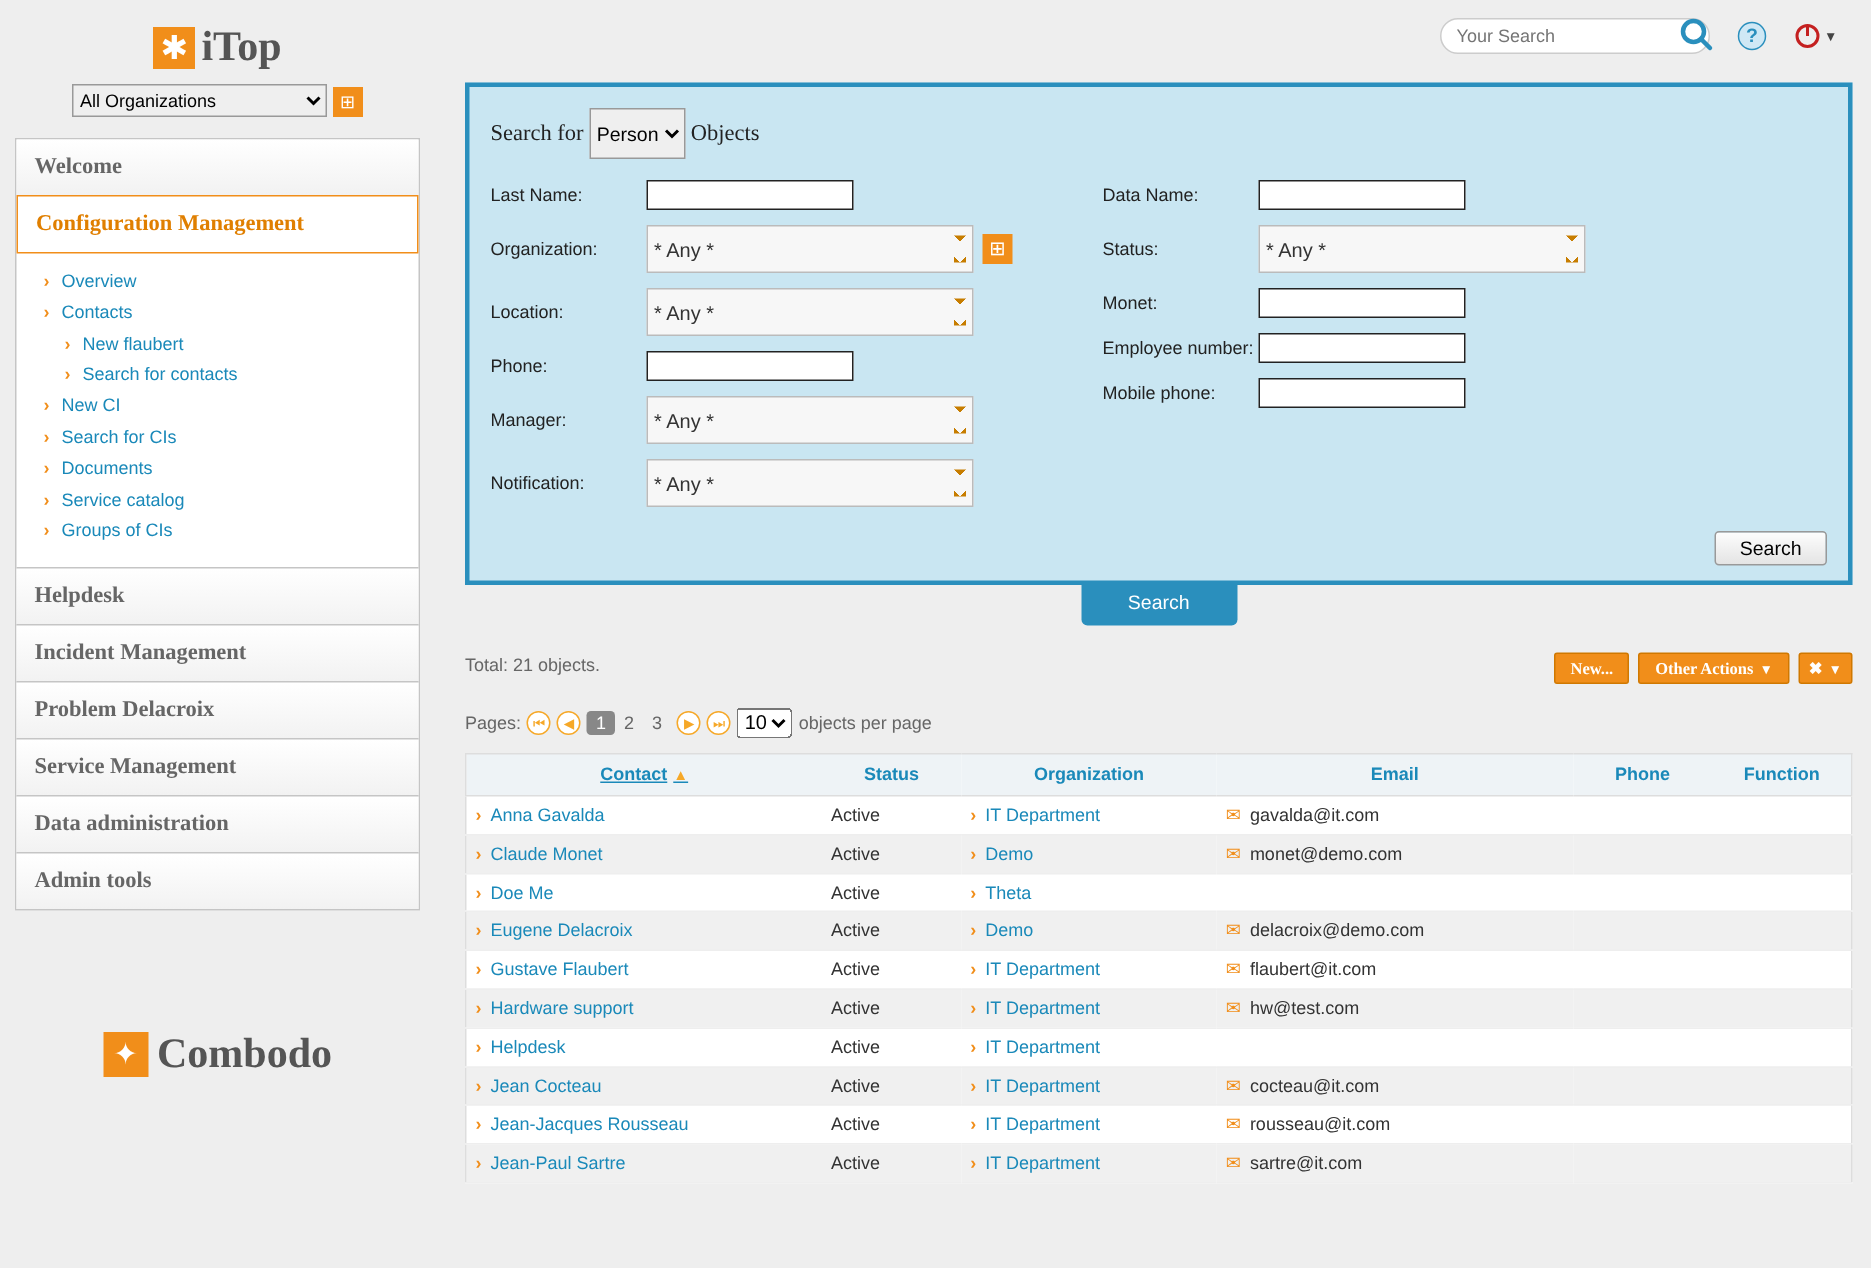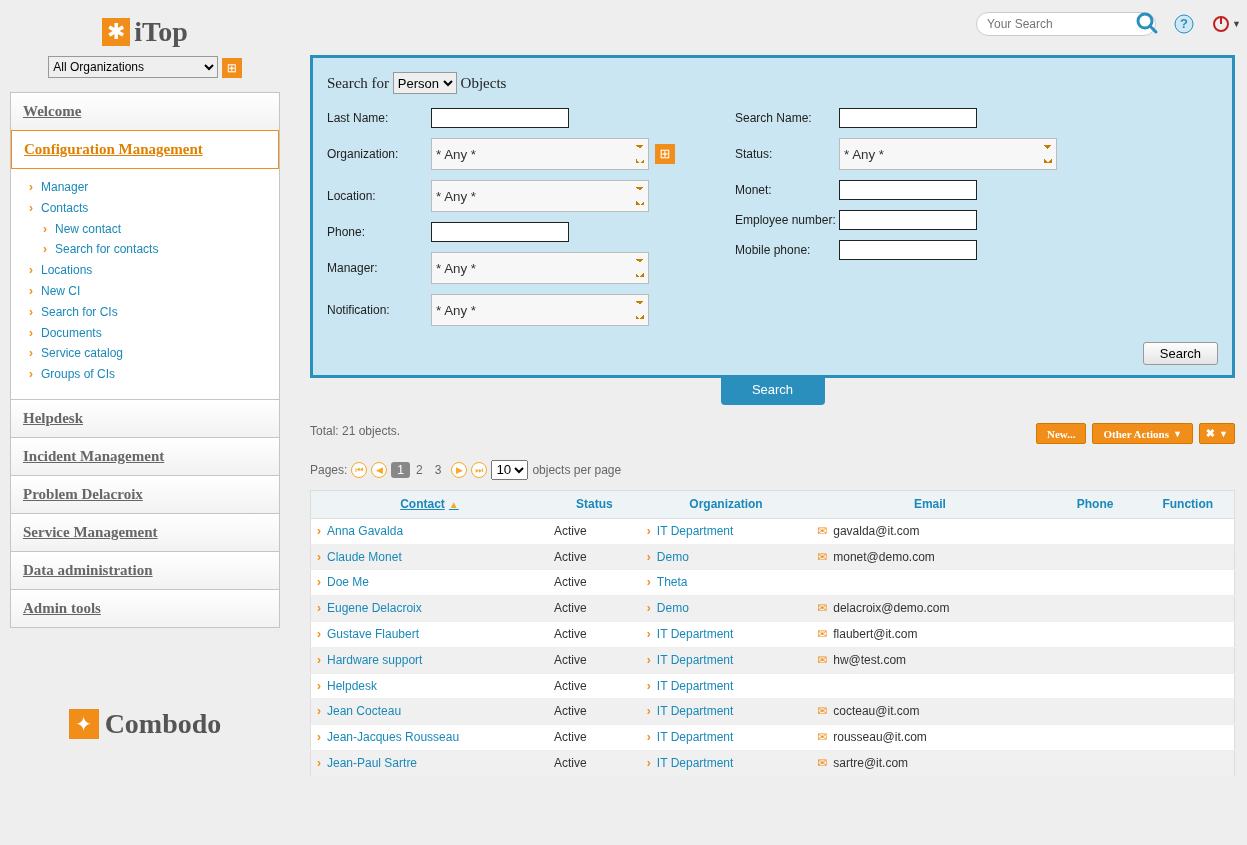--- a/index.html
+++ b/index.html
@@ -5,60 +5,60 @@
   :root {
     --orange:#f18e1a; --orange-dark:#e07f00; --link:#1a89b9;
     --panel-blue:#c9e6f2; --panel-border:#2a8fbd; --gray-text:#555;
     --row-alt:#f0f0f0; --border:#c5c5c5; --accent-yellow:#f6a828;
   }
   * { box-sizing:border-box; }
   body { margin:0; font:12px/1.4 "Trebuchet MS",Verdana,Arial,sans-serif; color:#333; background:#eee; }
   a { color:var(--link); text-decoration:none; }
 
   
-  #topbar { position:absolute; top:12px; right:6px; display:flex; align-items:center; gap:18px; }
+  #topbar { position:absolute; top:12px; right:22px; display:flex; align-items:center; gap:18px; }
   #topbar .searchwrap { position:relative; }
   #topbar input[type=text] { width:180px; height:24px; border:1px solid #ccc; border-radius:12px; padding:2px 28px 2px 10px; font-size:12px; }
   #topbar .magnifier { position:absolute; right:-4px; top:-2px; }
   #topbar .help, #topbar .power { display:inline-flex; align-items:center; cursor:pointer; }
 
   #left { position:absolute; top:0; left:0; width:290px; padding:18px 10px 10px 10px; }
   #main { margin-left:310px; padding:55px 12px 20px 0; }
 
   .logo { text-align:center; margin-bottom:10px; }
   .logo .brandtxt { font:bold 28px/1 "Trebuchet MS"; color:#555; vertical-align:middle; }
   .logo .sq { display:inline-block; width:28px; height:28px; background:var(--orange); vertical-align:middle; margin-right:4px; position:relative; }
   .logo .sq::before { content:"✱"; color:#fff; font-size:22px; position:absolute; inset:0; text-align:center; line-height:28px; }
 
   .orgselect { text-align:center; margin-bottom:14px; }
   .orgselect select { width:170px; height:22px; border:1px solid #999; font-size:12px; }
   .orgselect .go { display:inline-block; width:20px; height:20px; background:var(--orange); color:#fff; text-align:center; line-height:20px; font-size:12px; vertical-align:middle; cursor:pointer; }
 
   
   .accordion { border:1px solid var(--border); background:#fff; }
   .acc-head { padding:10px 12px; font:bold 15px "Trebuchet MS"; color:#666; border-top:1px solid var(--border); cursor:pointer;
-              background:linear-gradient(#fff,#f2f2f2);text-decoration:underline; }
+              background:linear-gradient(#fff,#f2f2f2); }
   .acc-head:first-child { border-top:none; }
   .acc-head.active { color:var(--orange-dark); border:1px solid var(--orange); background:#fff; }
   .acc-body { padding:8px 6px 14px 18px; display:none; }
   .acc-body.open { display:block; }
   .acc-body ul { list-style:none; margin:0; padding:0; }
   .acc-body li { padding:2px 0 2px 12px; position:relative; font-size:12px; }
   .acc-body li::before { content:"›"; position:absolute; left:0; top:2px; color:var(--orange); font-weight:bold; }
   .acc-body li.sub { margin-left:14px; }
 
   .combodo { margin-top:80px; text-align:center; }
   .combodo .sq2 { display:inline-block; width:30px; height:30px; background:var(--orange); vertical-align:middle; margin-right:6px; position:relative; }
   .combodo .sq2::before { content:"✦"; color:#fff; font-size:20px; position:absolute; inset:0; line-height:30px; text-align:center; }
   .combodo .txt { font:bold 28px "Trebuchet MS"; color:#555; vertical-align:middle; }
 
   
   .searchpanel { border:3px solid var(--panel-border); background:var(--panel-blue); padding:14px 14px 10px 14px; position:relative; }
   .searchpanel h2 { margin:0 0 14px 0; font:normal 15px "Trebuchet MS"; color:#222; }
-  .searchpanel h2 select { font-size:13px; height:22px; border:1px solid #999; }
+  .searchpanel h2 select { font-size:13px; height:34px; border:1px solid #999; }
   .searchgrid { display:flex; gap:60px; }
   .searchcol { flex:0 0 auto; }
   .searchrow { display:flex; align-items:center; margin-bottom:10px; }
   .searchrow label { width:104px; color:#222; }
   .searchrow input[type=text] { width:138px; height:20px; border:1px solid #222; background:#fff; }
   .searchrow select { width:218px; height:32px; border:1px solid #bbb; background:#f7f7f7; color:#333; padding-left:4px;
                       appearance:none; -webkit-appearance:none;
                       background-image:linear-gradient(45deg,transparent 50%,#c77d00 50%),linear-gradient(135deg,#c77d00 50%,transparent 50%),
                                        linear-gradient(225deg,transparent 50%,#c77d00 50%),linear-gradient(315deg,#c77d00 50%,transparent 50%);
                       background-position:right 8px top 6px,right 4px top 6px,right 8px bottom 6px,right 4px bottom 6px;
@@ -134,25 +134,24 @@
   <div class="orgselect">
     <select><option>All Organizations</option></select>
     <span class="go">⊞</span>
   </div>
 
   <div class="accordion" id="accordion">
       <div class="acc-head">Welcome</div>
       <div class="acc-head active">Configuration Management</div>
       <div class="acc-body open">
         <ul>
-          <li><a href="#">Manager</a></li>
+          <li><a href="#">Overview</a></li>
           <li><a href="#">Contacts</a></li>
-          <li class="sub"><a href="#">New contact</a></li>
+          <li class="sub"><a href="#">New flaubert</a></li>
           <li class="sub"><a href="#">Search for contacts</a></li>
-          <li><a href="#">Locations</a></li>
           <li><a href="#">New CI</a></li>
           <li><a href="#">Search for CIs</a></li>
           <li><a href="#">Documents</a></li>
           <li><a href="#">Service catalog</a></li>
           <li><a href="#">Groups of CIs</a></li>
         </ul>
       </div>
       <div class="acc-head">Helpdesk</div>
       <div class="acc-head">Incident Management</div>
       <div class="acc-head">Problem Delacroix</div>
@@ -197,21 +196,21 @@
             <label>Manager:</label>
             <select><option>* Any *</option></select>
           </div>
         <div class="searchrow">
             <label>Notification:</label>
             <select><option>* Any *</option></select>
           </div>
       </div>
       <div class="searchcol">
         <div class="searchrow">
-            <label>Search Name:</label>
+            <label>Data Name:</label>
             <input type="text" style="">
           </div>
         <div class="searchrow">
             <label>Status:</label>
             <select><option>* Any *</option></select>
           </div>
         <div class="searchrow">
             <label>Monet:</label>
             <input type="text" style="">
           </div>

